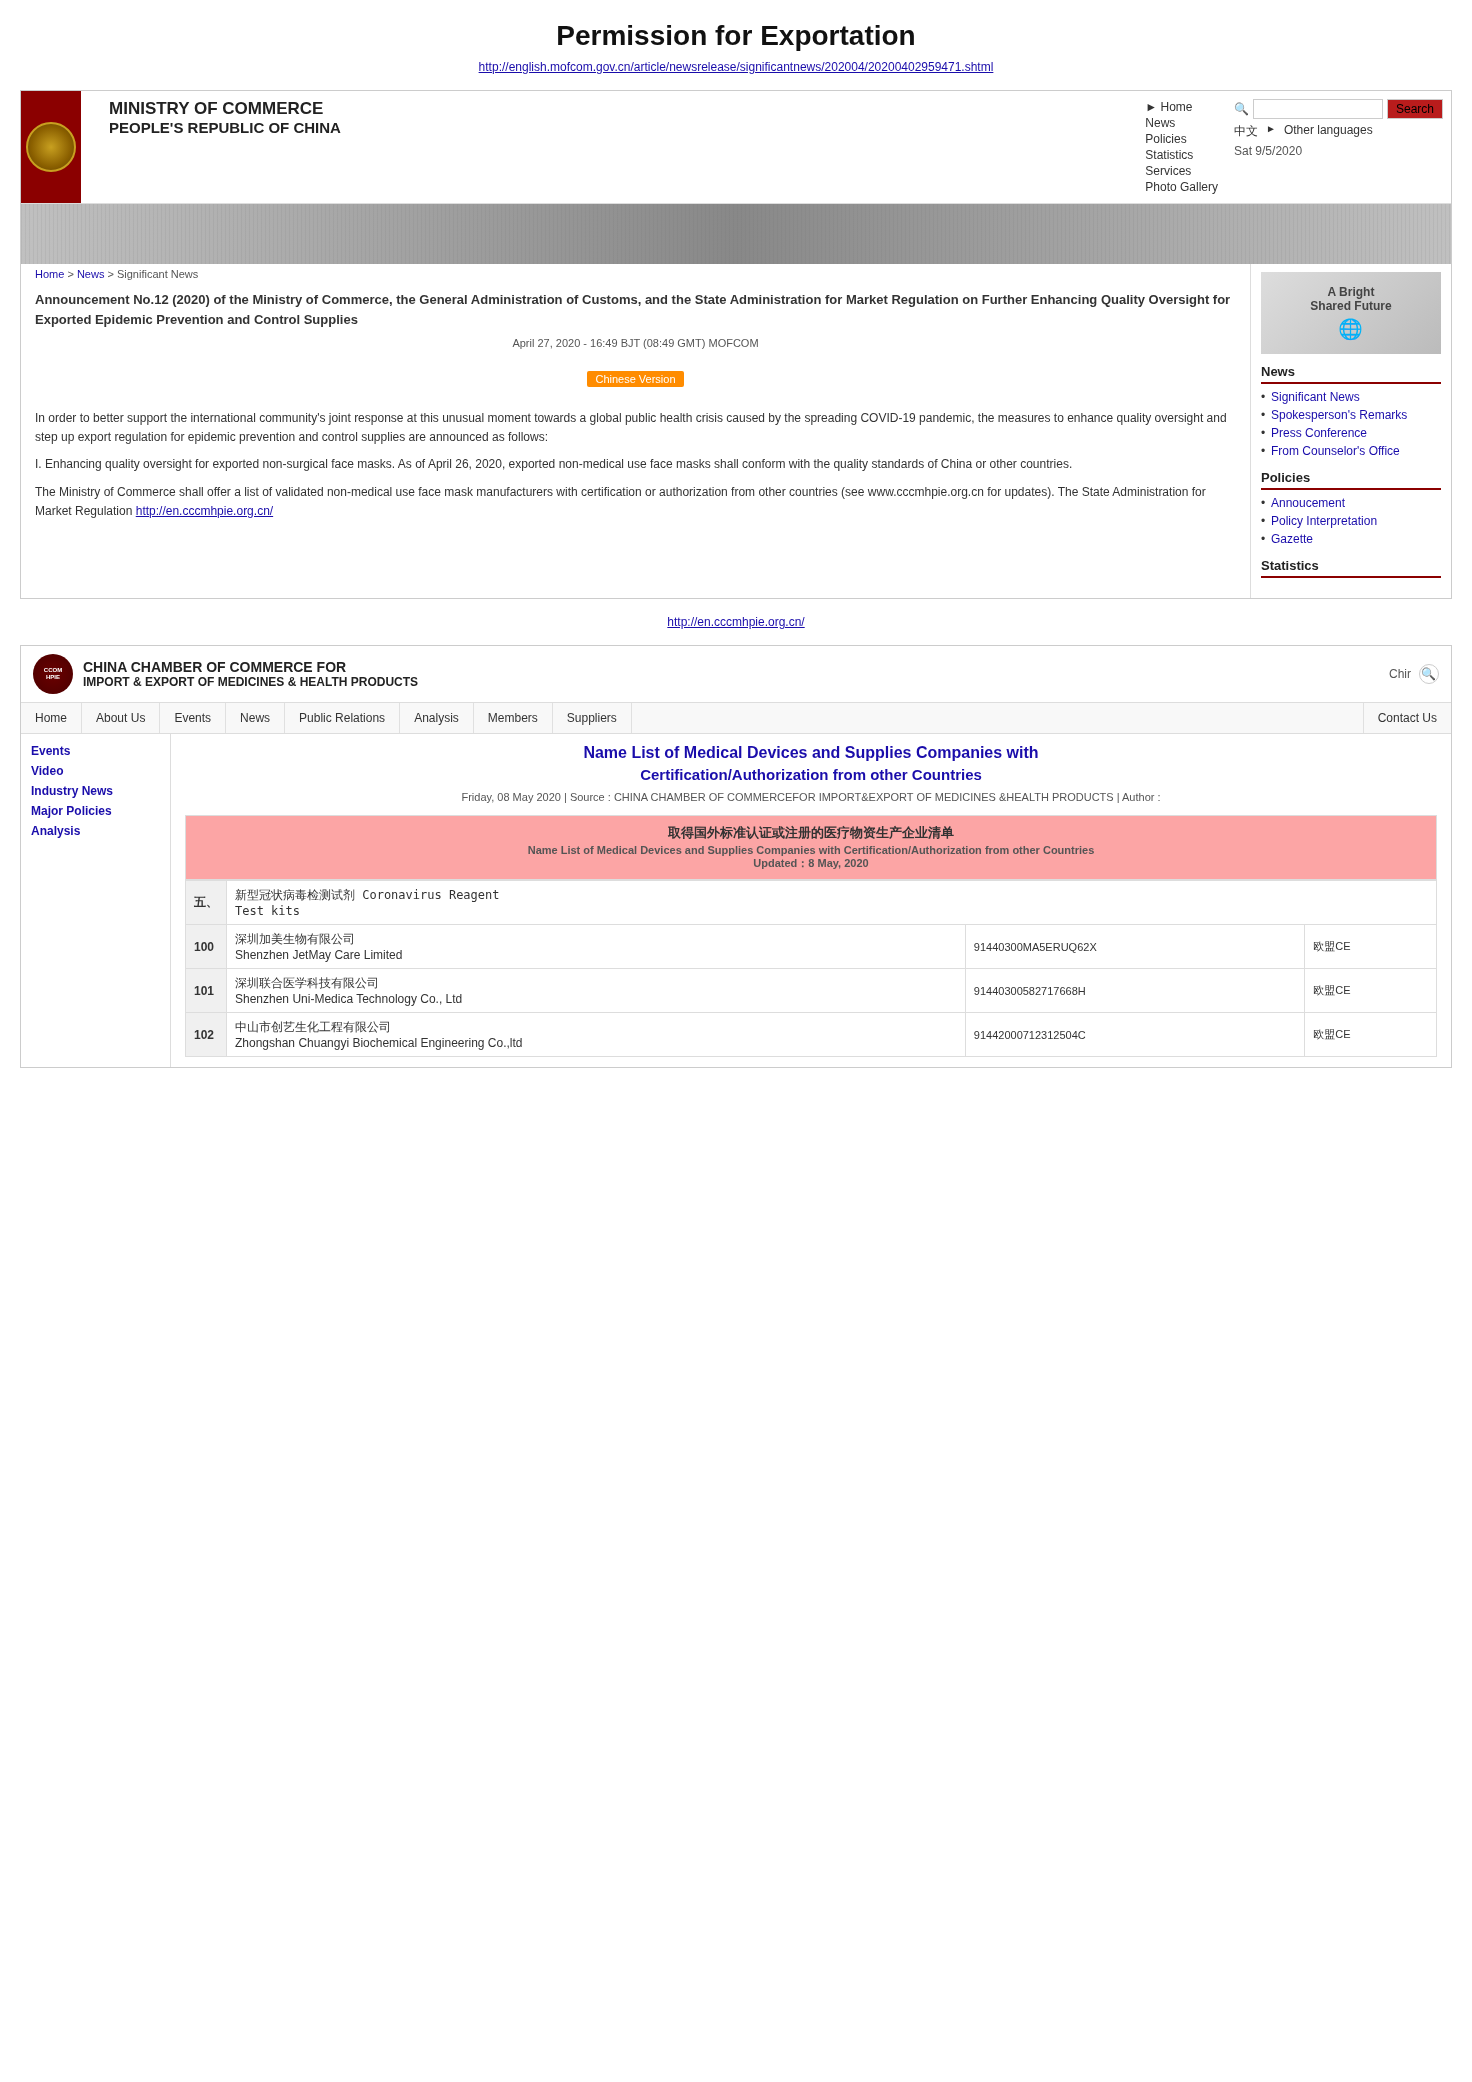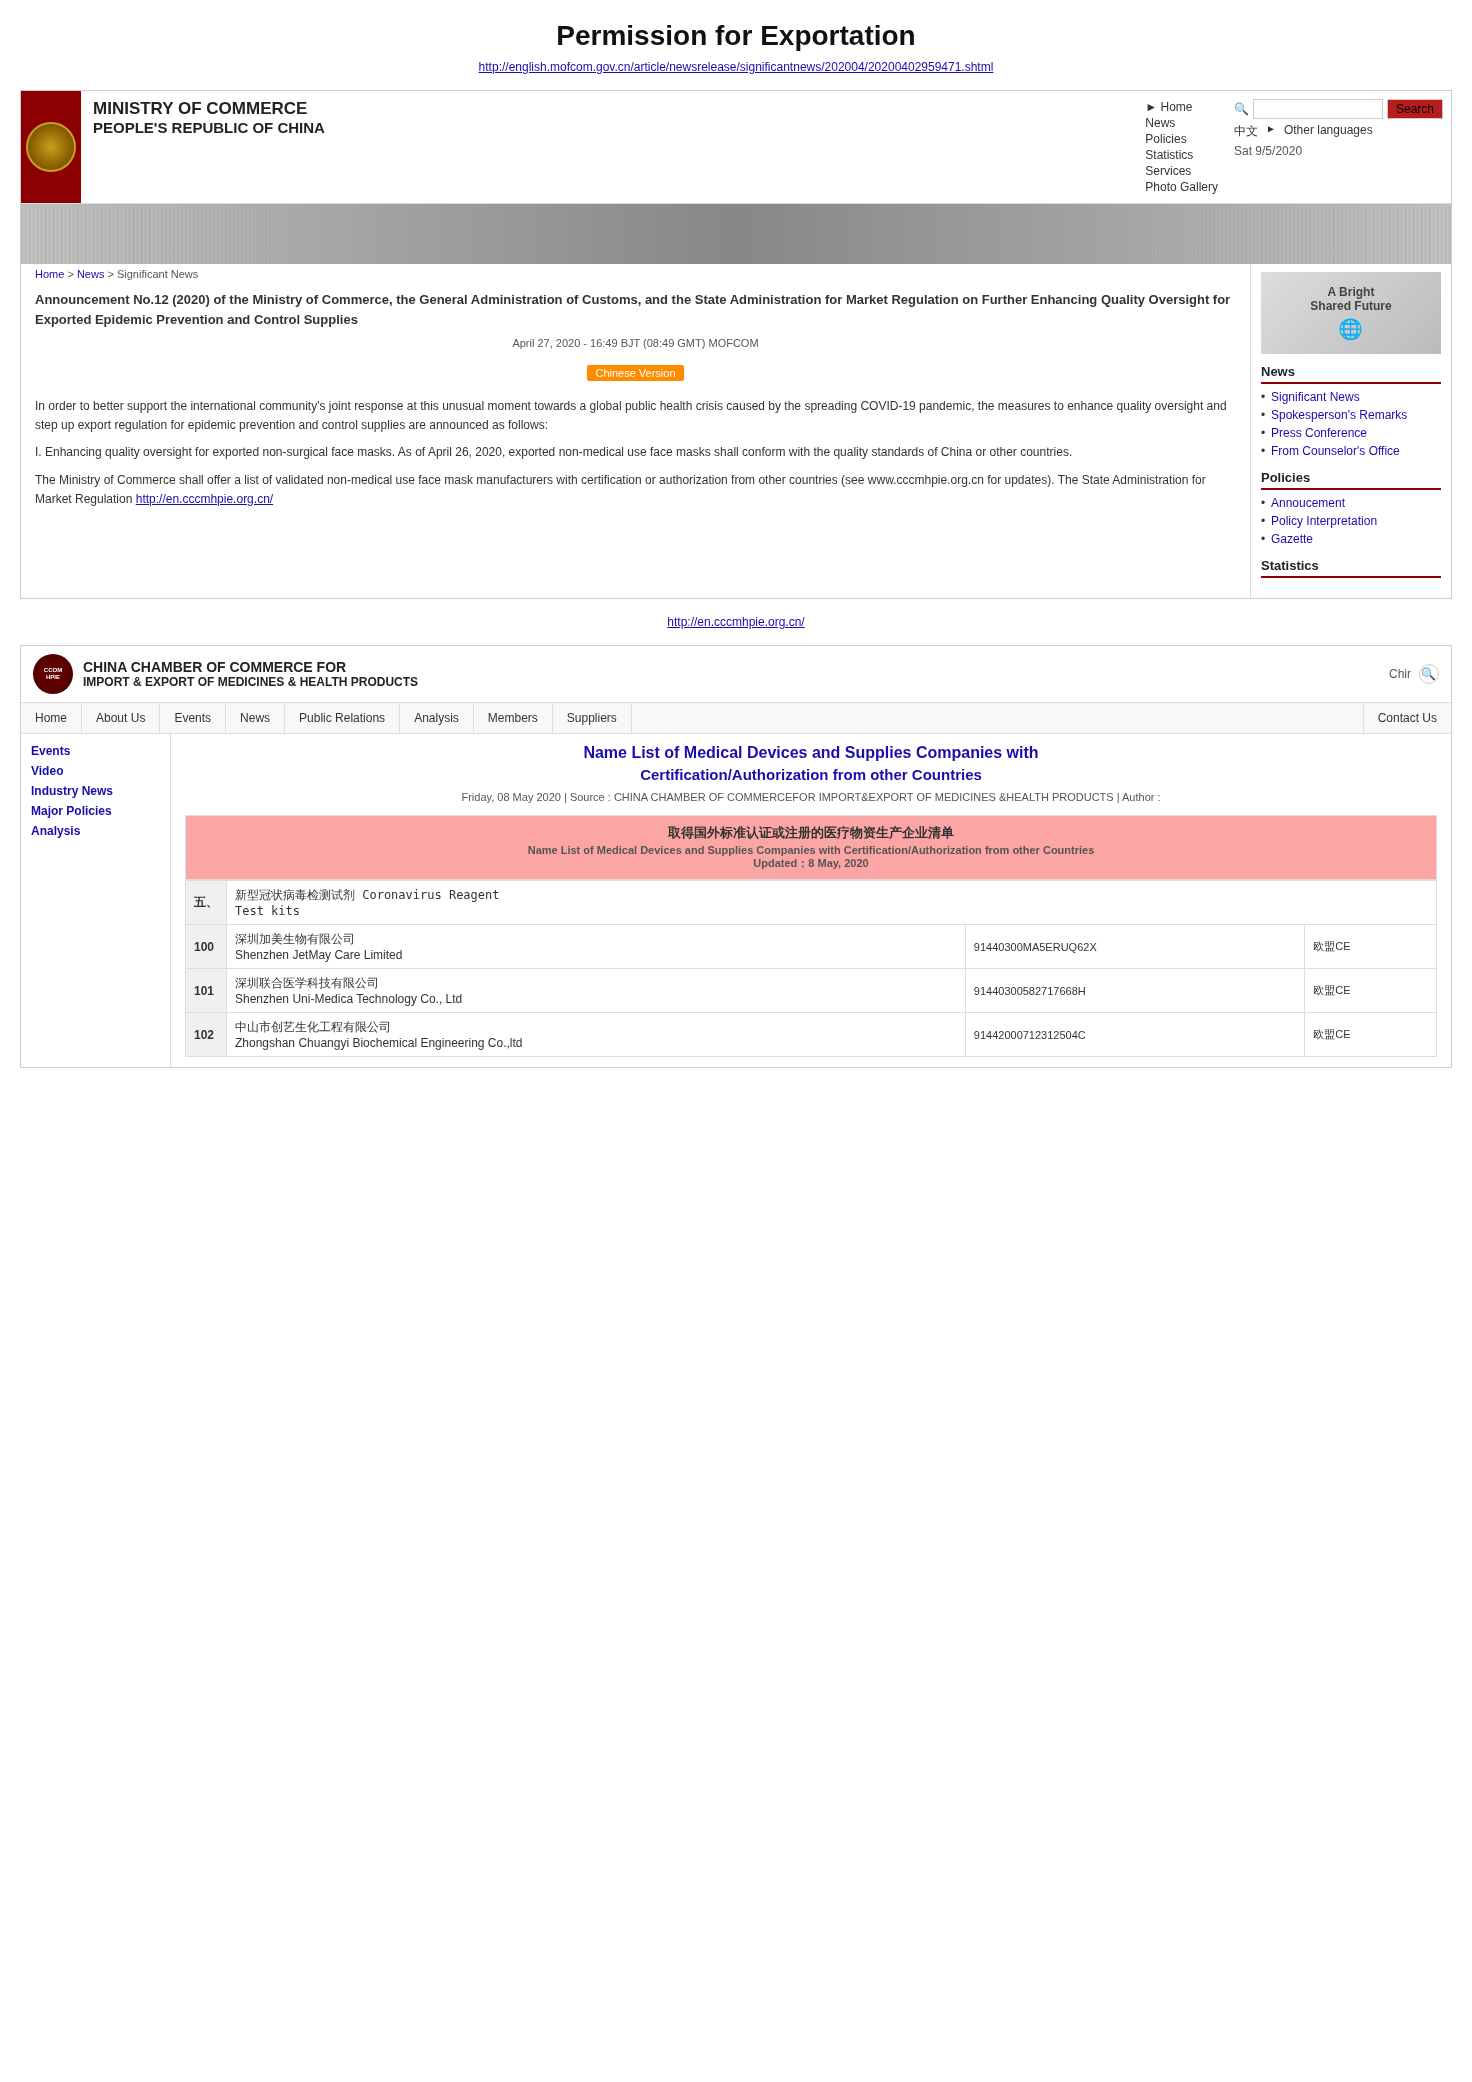--- a/index.html
+++ b/index.html
@@ -7,21 +7,21 @@
 
     
     .page-title { text-align: center; font-size: 28px; font-weight: bold; margin-bottom: 8px; color: #111; }
     .page-url { color: #1a0dab; font-size: 12px; margin-bottom: 16px; text-align: center; display: block; }
 
     
     .mofcom-wrapper { border: 1px solid #ccc; margin-bottom: 16px; }
     .mofcom-header { display: flex; align-items: stretch; border-bottom: 1px solid #ddd; }
     .mofcom-logo { width: 60px; background: #8B0000; display: flex; align-items: center; justify-content: center; }
     .mofcom-logo-img { width: 50px; height: 50px; background: radial-gradient(circle, #c8a020 0%, #8B6000 60%, #5a3c00 100%); border-radius: 50%; border: 2px solid #c8a020; }
-    .mofcom-title-area { flex: 1; padding: 8px 12px; }
+    .mofcom-title-area { flex: 1; padding: 8px 28px; }
     .mofcom-title-area h2 { font-size: 17px; font-weight: bold; color: #222; }
     .mofcom-title-area h3 { font-size: 15px; font-weight: bold; color: #222; }
     .mofcom-nav-center { display: flex; flex-direction: column; justify-content: center; padding: 8px; font-size: 12px; color: #333; }
     .mofcom-nav-center a { color: #333; text-decoration: none; display: block; margin: 1px 0; }
     .mofcom-search-area { display: flex; flex-direction: column; justify-content: flex-start; padding: 8px; min-width: 200px; }
     .mofcom-search-row { display: flex; align-items: center; gap: 4px; }
     .mofcom-search-input { border: 1px solid #ccc; padding: 2px 6px; font-size: 12px; width: 130px; }
     .mofcom-search-btn { background: #b91c1c; border: 1px solid #ccc; padding: 2px 8px; font-size: 12px; cursor: pointer; }
     .mofcom-lang-row { display: flex; gap: 8px; font-size: 12px; margin-top: 4px; }
     .mofcom-lang-row a { color: #333; text-decoration: none; }
@@ -34,21 +34,21 @@
     .mofcom-main { flex: 1; padding: 4px 14px; border-right: 1px solid #ddd; }
     .mofcom-sidebar { width: 200px; padding: 8px 10px; font-size: 12px; }
 
     
     .breadcrumb { font-size: 11px; color: #555; margin-bottom: 10px; }
     .breadcrumb a { color: #1a0dab; text-decoration: none; }
 
     
     .article-title { font-size: 13px; font-weight: bold; margin-bottom: 8px; line-height: 1.5; }
     .article-date { text-align: center; font-size: 11px; color: #555; margin-bottom: 10px; }
-    .chinese-version-btn { display: inline-block; background: #ff8c00; color: white; padding: 2px 8px; font-size: 11px; border-radius: 2px; margin: 6px auto; text-align: center; width: auto; }
+    .chinese-version-btn { display: inline-block; background: #ff8c00; color: white; padding: 2px 8px; font-size: 11px; border-radius: 2px; margin: 12px auto; text-align: center; width: auto; }
     .article-center { text-align: center; margin-bottom: 10px; }
     .article-body p { font-size: 12px; line-height: 1.6; margin-bottom: 8px; color: #333; }
     .article-body a { color: #1a0dab; }
 
     
     .sidebar-ad { margin-bottom: 10px; }
     .sidebar-section-title { font-weight: bold; font-size: 13px; border-bottom: 2px solid #8B0000; padding-bottom: 3px; margin-bottom: 6px; color: #222; }
     .sidebar-link { color: #1a0dab; font-size: 12px; display: block; margin-bottom: 4px; text-decoration: none; padding-left: 10px; position: relative; }
     .sidebar-link::before { content: "•"; position: absolute; left: 0; color: #333; }
     .sidebar-section { margin-bottom: 12px; }

